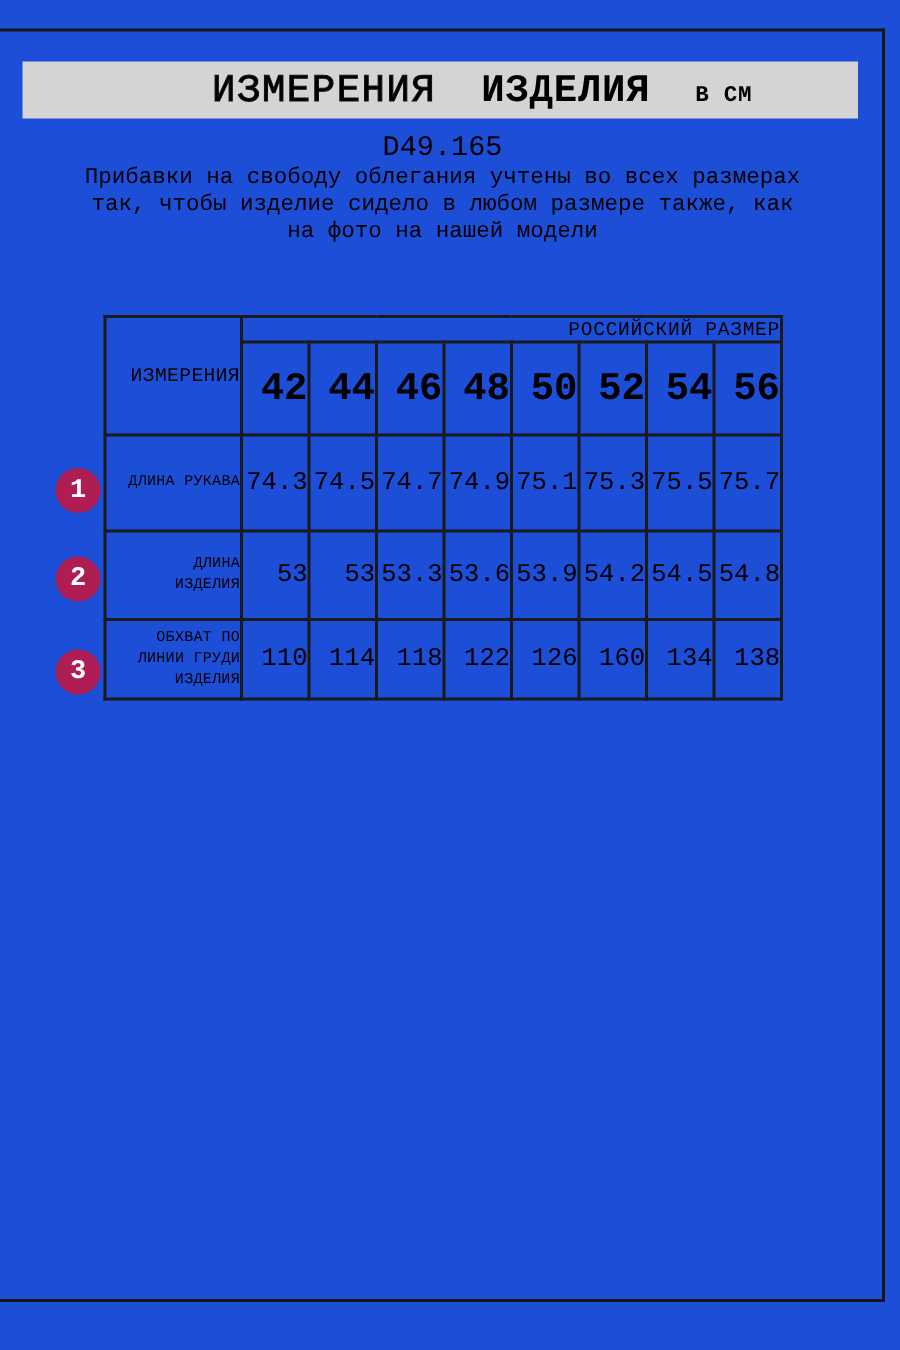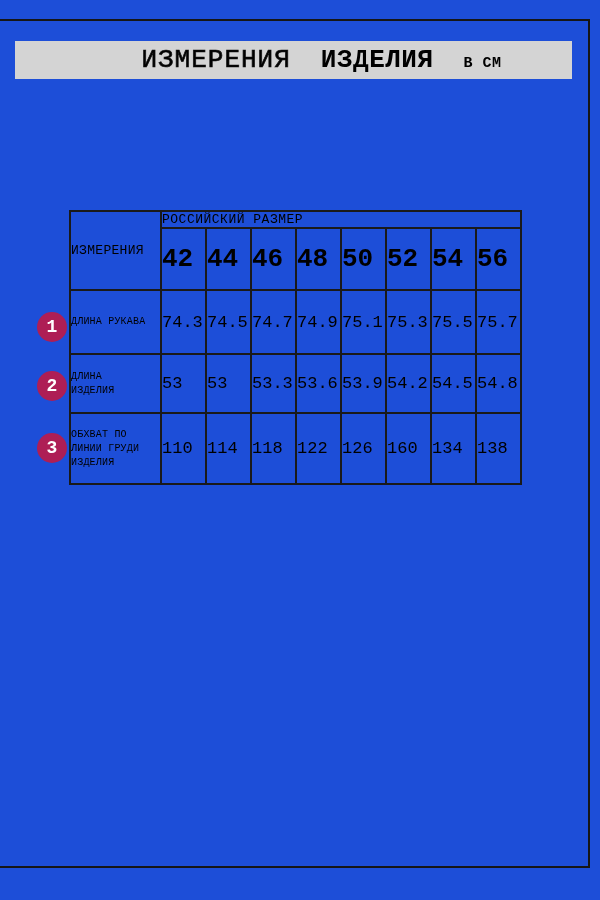--- a/index.html
+++ b/index.html
@@ -22,30 +22,30 @@
   .title-unit{font-size:15px;font-weight:700;letter-spacing:0.5px;}
 
   .code{position:absolute;left:0;top:87px;width:590px;text-align:center;font-size:19px;}
   .desc{position:absolute;left:50px;top:110px;width:490px;text-align:center;
         font-size:15px;line-height:18px;}
 
   table.size-table{
     position:absolute;left:69px;top:210px;border-collapse:collapse;table-layout:fixed;
   }
   table.size-table td{
-    border:2px solid #1a1a1a;text-align:left;vertical-align:middle;padding:0;
+    border:2px solid #1a1a1a;text-align:right;vertical-align:middle;padding:0;
     overflow:hidden;
   }
   col.c0{width:91px;}
   col.cs{width:45px;}
   tr.tr-hdr1{height:15px;}
   tr.tr-sizes{height:62px;}
   tr.tr-r1{height:64px;}
   tr.tr-r2{height:59px;}
-  tr.tr-r3{height:71px;padding-left:28px;}
+  tr.tr-r3{height:53px;padding-left:28px;}
   .corner-cell{font-size:13px;letter-spacing:0.3px;}
   .size-hdr{font-size:13px;letter-spacing:0.5px;}
   .size-cell{font-size:26px;font-weight:700;}
   .label-cell{font-size:10px;line-height:14px;white-space:pre-line;letter-spacing:0.2px;}
   .value-cell{font-size:17px;}
 
   .marker{
     position:absolute;left:37px;width:30px;height:30px;border-radius:50%;
     display:flex;align-items:center;justify-content:center;
     color:#fff;font-size:18px;font-weight:700;
@@ -67,21 +67,23 @@
   <div class="line bottom-line"></div>
 
   <div class="title-bar" style="background: rgb(212, 212, 212);">
     <div class="title-group">
       <span class="title-light">ИЗМЕРЕНИЯ</span>
       <span class="title-bold">ИЗДЕЛИЯ</span>
       <span class="title-unit">В СМ</span>
     </div>
   </div>
 
+  <div class="code">D49.165</div>
 
+  <div class="desc">Прибавки на свободу облегания учтены во всех размерах так, чтобы изделие сидело в любом размере также, как на фото на нашей модели</div>
 
   <table class="size-table">
     <colgroup>
       <col class="c0">
       <col class="cs">
         <col class="cs">
         <col class="cs">
         <col class="cs">
       <col class="cs">
         <col class="cs">

